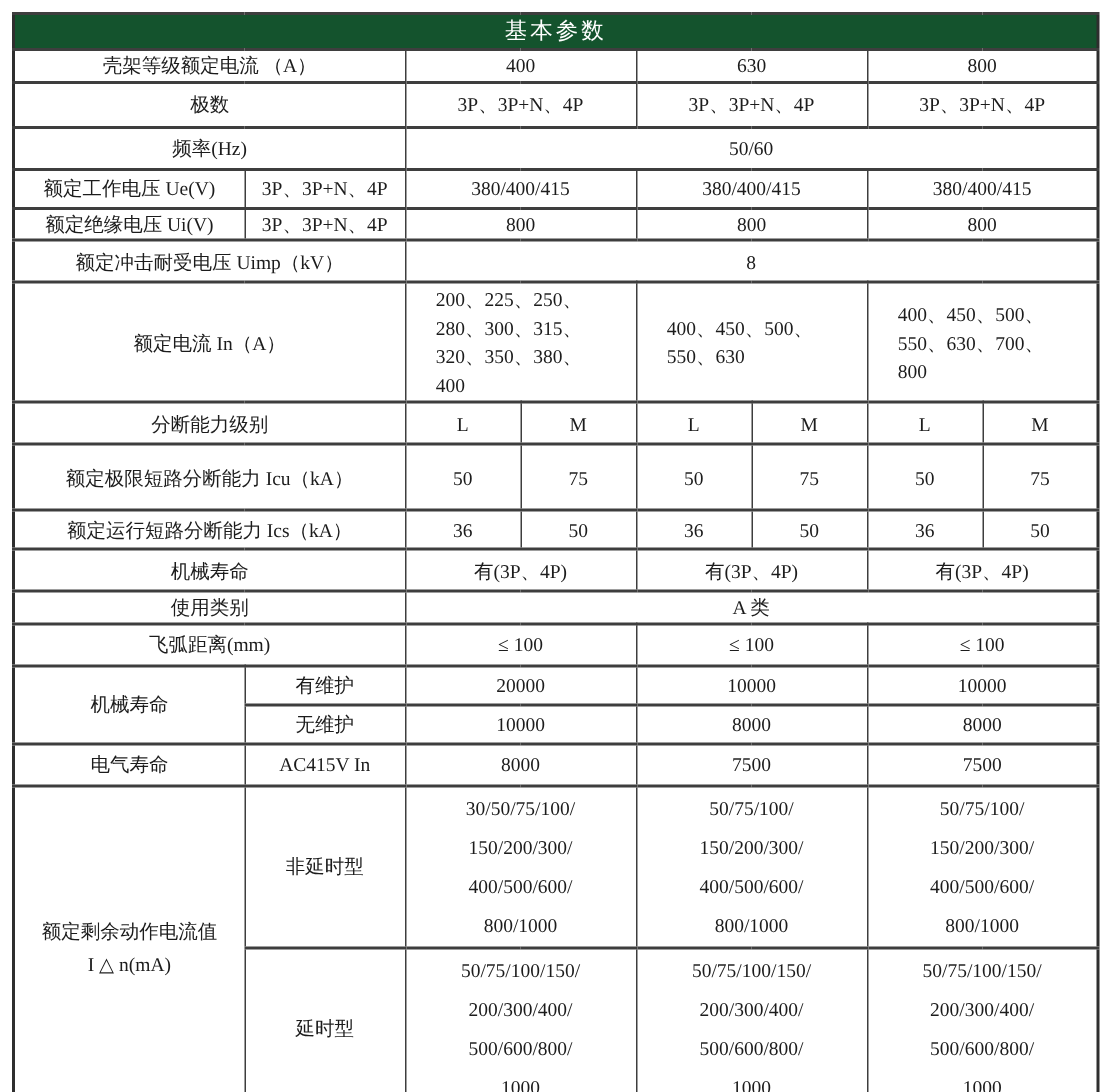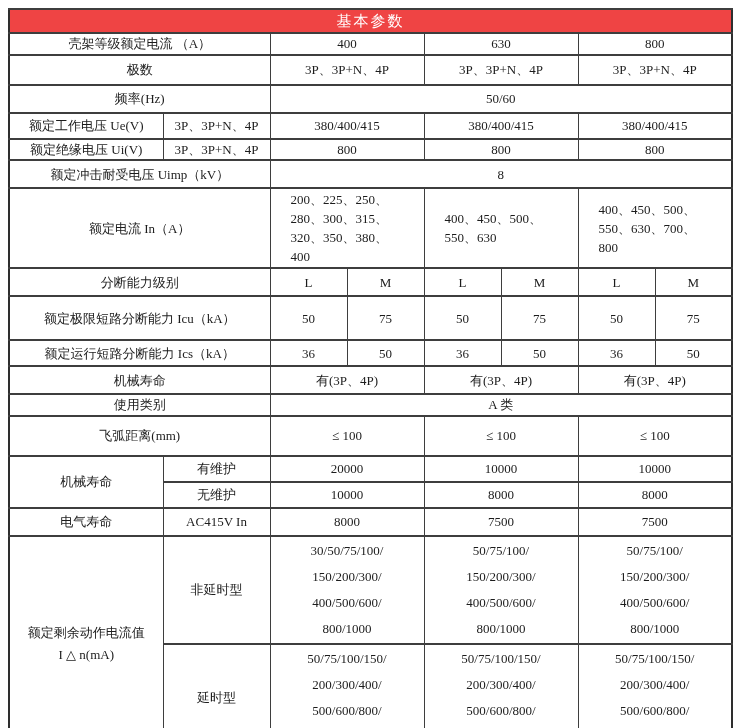--- a/index.html
+++ b/index.html
@@ -28,21 +28,21 @@
     border-bottom-width: 2px;
     text-align: center;
     vertical-align: middle;
     white-space: pre-line;
     font-size: 13px;
     line-height: 1.35;
     padding: 1px 3px;
     overflow: hidden;
   }
   tr.title-row td {
-    background: #ef4444;
+    background: #14532d;
     color: #ffffff;
     font-size: 15px;
     letter-spacing: 2px;
     padding: 1px 16px;
   }
   td.list-left {
     text-align: left;
     padding-left: 20px;
     line-height: 19px;
   }
@@ -163,21 +163,21 @@
       <td colspan="2">有(3P、4P)</td>
       <td colspan="2">有(3P、4P)</td>
       <td colspan="2">有(3P、4P)</td>
     </tr>
 
     <tr style="height:16px">
       <td colspan="2">使用类别</td>
       <td colspan="6">A 类</td>
     </tr>
 
-    <tr style="height:40px">
+    <tr style="height:28px">
       <td colspan="2">飞弧距离(mm)</td>
       <td colspan="2">≤ 100</td>
       <td colspan="2">≤ 100</td>
       <td colspan="2">≤ 100</td>
     </tr>
 
     <tr style="height:26px">
       <td rowspan="2">机械寿命</td>
       <td>有维护</td>
       <td colspan="2">20000</td>

